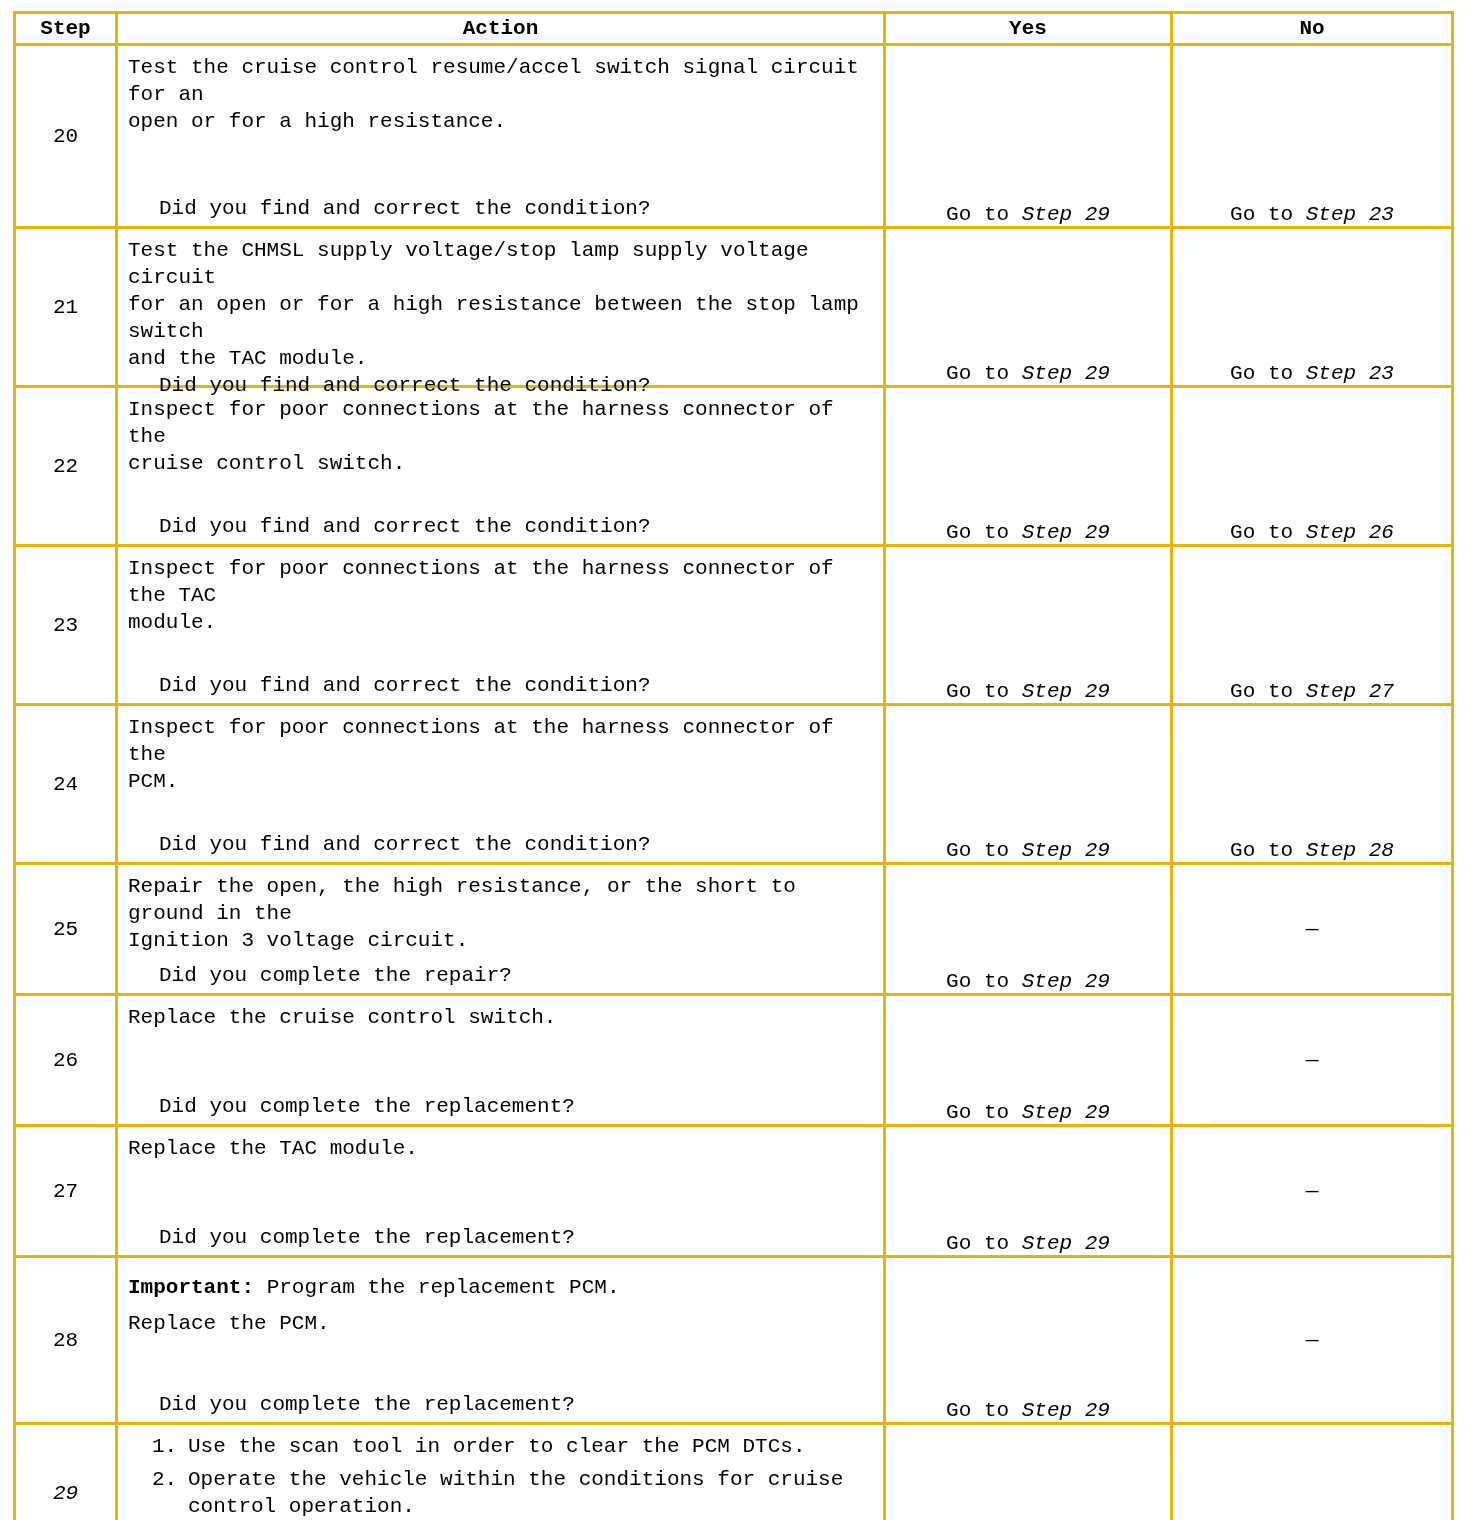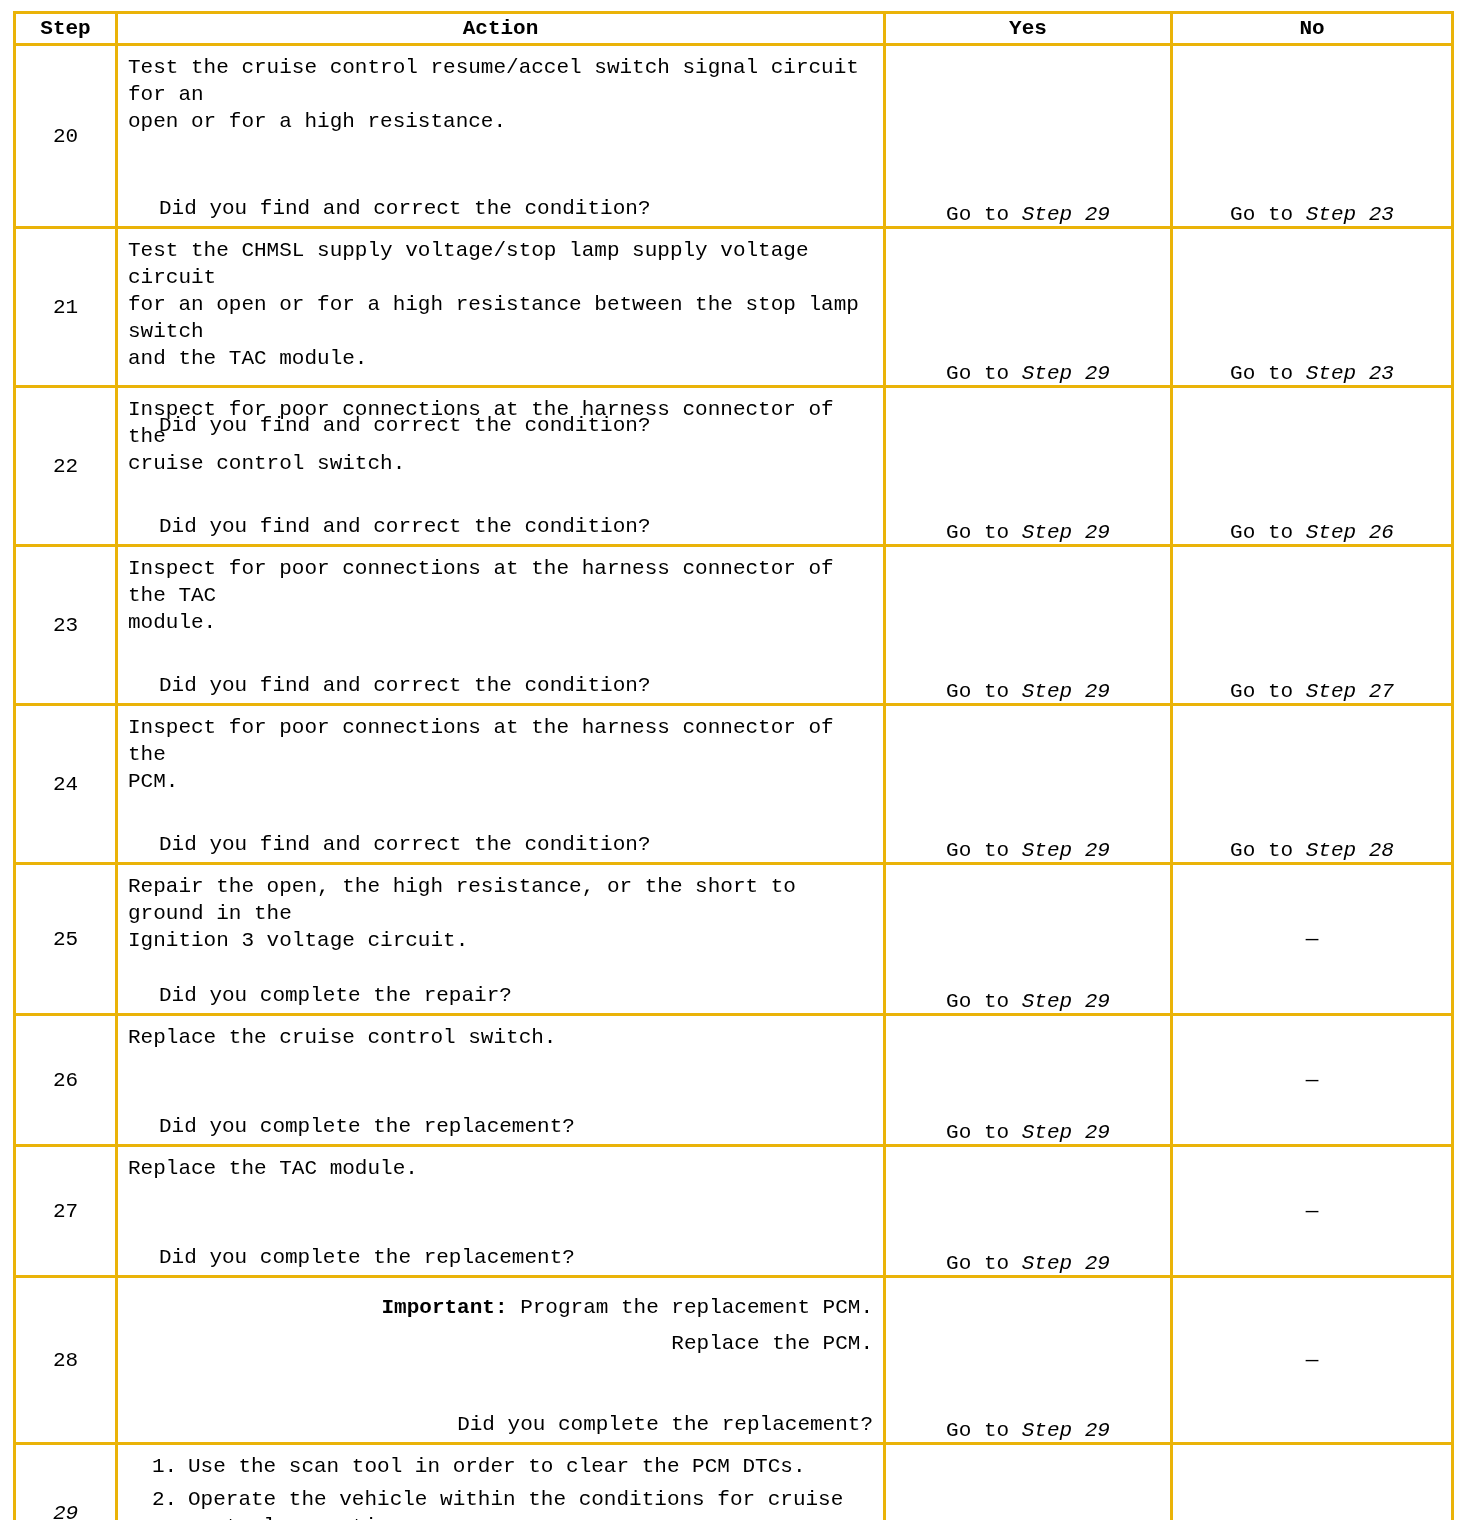--- a/index.html
+++ b/index.html
@@ -54,21 +54,21 @@
             </div>
             <div class="action-q">Did you find and correct the condition?</div>
           </div>
         </td>
         <td class="yes"><span>Go to </span><span class="step-ref">Step 29</span></td>
         <td class="no"><span>Go to </span><span class="step-ref">Step 23</span></td>
       </tr>
       <tr style="height: 156px;">
         <td class="step">21</td>
         <td class="action" style="height: 156px;">
-          <div class="action-wrap" style="height: 156px; gap: 40px;">
+          <div class="action-wrap" style="height: 156px;">
             <div class="action-body">
               <div>Test the CHMSL supply voltage/stop lamp supply voltage circuit</div>
               <div>for an open or for a high resistance between the stop lamp switch</div>
               <div>and the TAC module.</div>
             </div>
             <div class="action-q">Did you find and correct the condition?</div>
           </div>
         </td>
         <td class="yes"><span>Go to </span><span class="step-ref">Step 29</span></td>
         <td class="no"><span>Go to </span><span class="step-ref">Step 23</span></td>
@@ -111,21 +111,21 @@
             </div>
             <div class="action-q">Did you find and correct the condition?</div>
           </div>
         </td>
         <td class="yes"><span>Go to </span><span class="step-ref">Step 29</span></td>
         <td class="no"><span>Go to </span><span class="step-ref">Step 28</span></td>
       </tr>
       <tr style="height: 128px;">
         <td class="step">25</td>
         <td class="action" style="height: 128px;">
-          <div class="action-wrap" style="height: 148px;">
+          <div class="action-wrap" style="height: 128px;">
             <div class="action-body">
               <div>Repair the open, the high resistance, or the short to ground in the</div>
               <div>Ignition 3 voltage circuit.</div>
             </div>
             <div class="action-q">Did you complete the repair?</div>
           </div>
         </td>
         <td class="yes"><span>Go to </span><span class="step-ref">Step 29</span></td>
         <td class="no dash"><span>—</span></td>
       </tr>
@@ -151,21 +151,21 @@
             </div>
             <div class="action-q">Did you complete the replacement?</div>
           </div>
         </td>
         <td class="yes"><span>Go to </span><span class="step-ref">Step 29</span></td>
         <td class="no dash"><span>—</span></td>
       </tr>
       <tr style="height: 164px;">
         <td class="step">28</td>
         <td class="action" style="height: 164px;">
-          <div class="action-wrap" style="height: 164px; text-align: right;">
+          <div class="action-wrap" style="height: 164px;">
             <div class="action-body">
               <div class="important" style="margin-top: 8px;"><b>Important:</b><span> Program the replacement PCM.</span></div>
               <div class="gap"></div>
               <div>Replace the PCM.</div>
             </div>
             <div class="action-q">Did you complete the replacement?</div>
           </div>
         </td>
         <td class="yes"><span>Go to </span><span class="step-ref">Step 29</span></td>
         <td class="no dash"><span>—</span></td>

